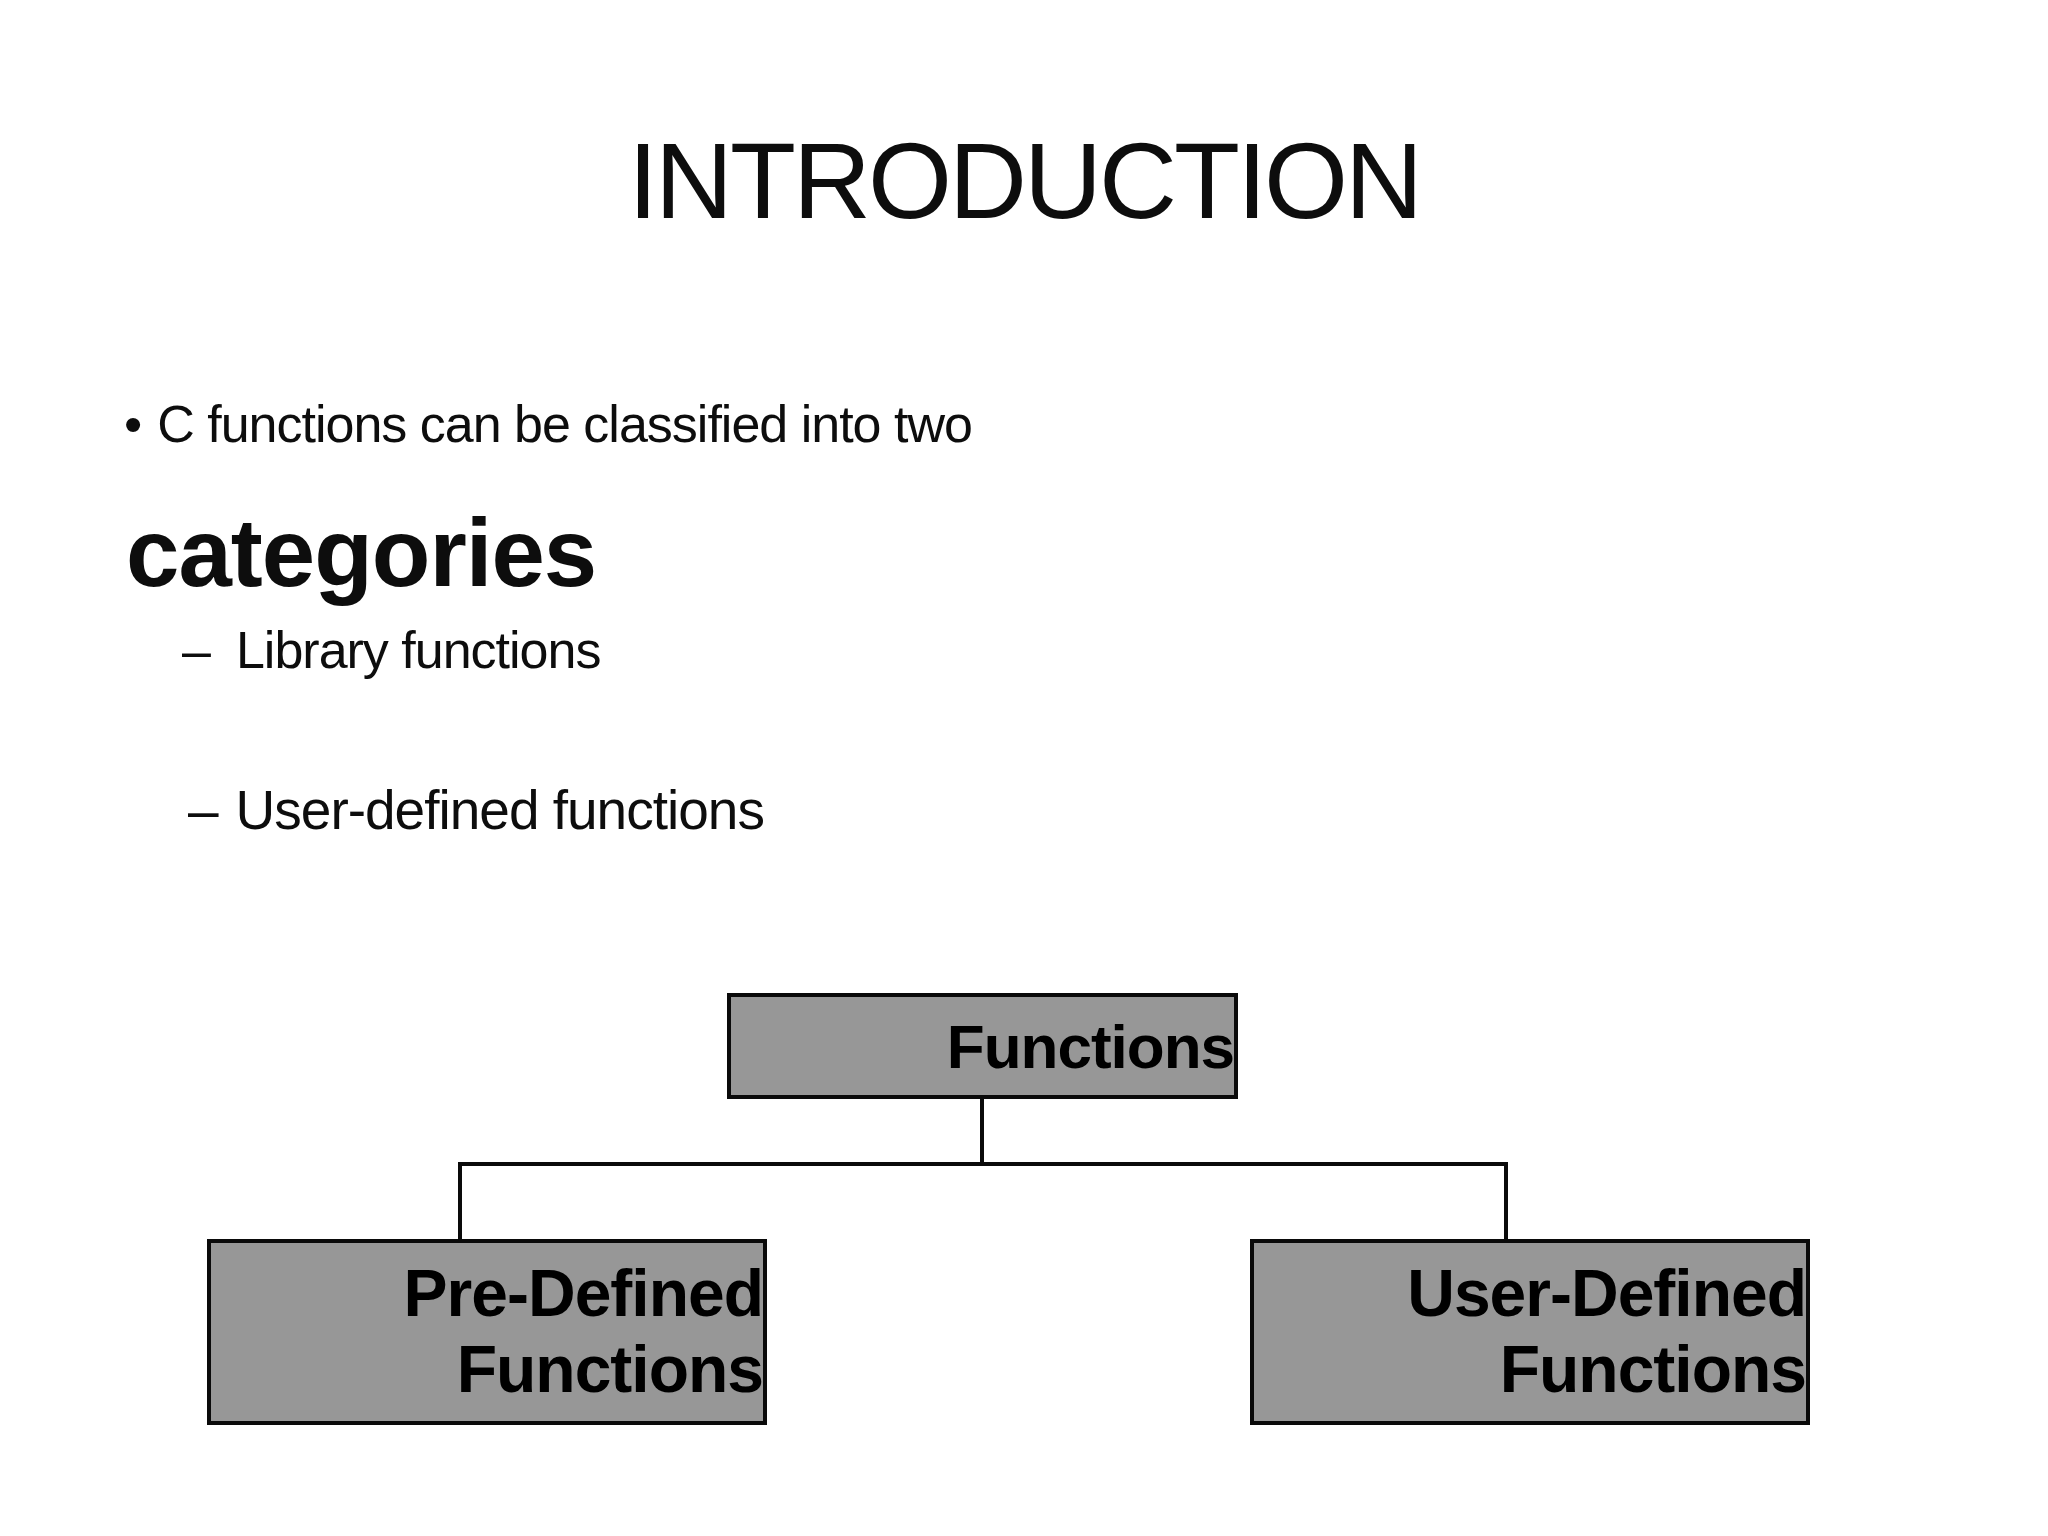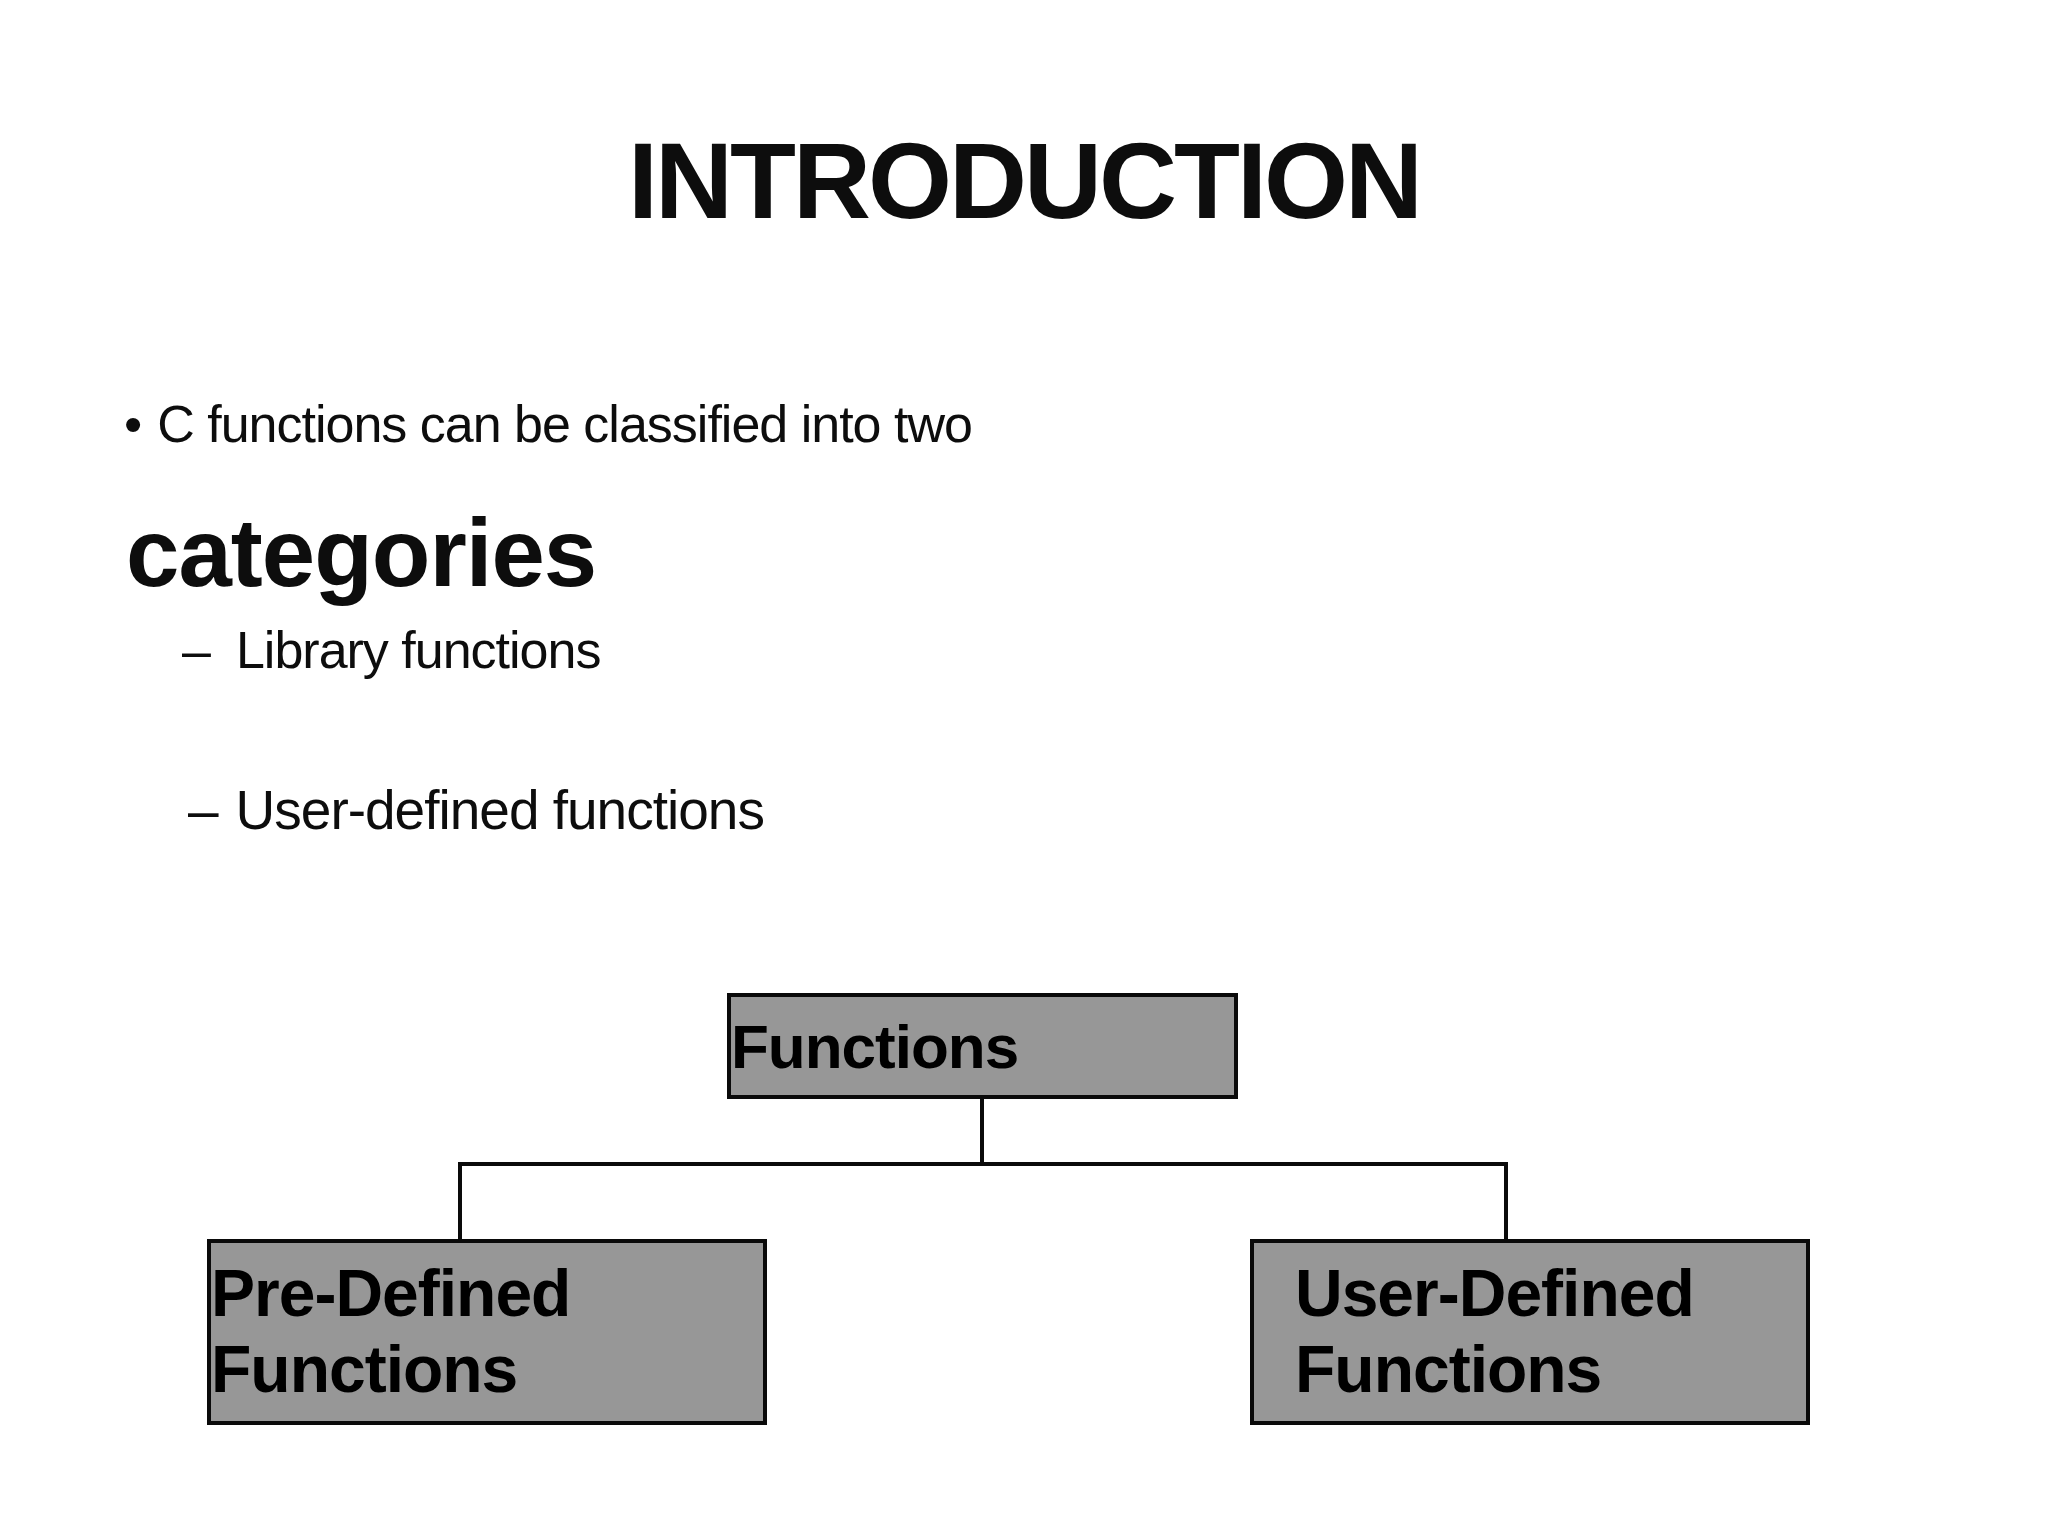--- a/index.html
+++ b/index.html
@@ -8,38 +8,38 @@
     width:2048px;height:1536px;
     background:#ffffff;
     font-family:"Liberation Sans",sans-serif;
     color:#0d0d0d;
     overflow:hidden;
   }
   
   .title{
     position:absolute;left:0;top:118px;width:100%;
     text-align:center;
-    font-size:108px;font-weight:700;letter-spacing:-3px;
+    font-size:108px;font-weight:400;letter-spacing:-3px;
     white-space:nowrap;
   }
   .line{position:absolute;white-space:nowrap;}
   .bullet-line1{left:124px;top:394px;font-size:52px;letter-spacing:-1px;}
   .bullet-line1 .marker{margin-right:16px;}
   .bullet-line2{left:126px;top:498px;font-size:96px;letter-spacing:-1px;font-weight:bold;}
   .sub1{left:182px;top:620px;font-size:52px;letter-spacing:-1px;}
   .sub1 .marker{margin-right:26px;}
   .sub2{left:188px;top:778px;font-size:55px;letter-spacing:-1px;}
   .sub2 .marker{margin-right:18px;}
   
   .node{
     position:absolute;box-sizing:border-box;
     background:var(--box-fill,#979797);
     border:4px solid var(--line-color,#0a0a0a);
     display:flex;flex-direction:column;
-    align-items:flex-start;justify-content:center;
+    align-items:flex-end;justify-content:center;
     font-weight:bold;text-align:center;
     color:var(--box-text,#000000);
     letter-spacing:-1px;
   }
   .node-root{left:727px;top:993px;width:511px;height:106px;font-size:62px;}
   .node-child{top:1239px;width:560px;height:186px;font-size:66px;line-height:1.15;}
   .node-left{left:207px;}
   .node-right{left:1250px;padding-left:41px;}
   .conn{position:absolute;background:var(--line-color,#0a0a0a);}
   .conn-v-root{left:980px;top:1096px;width:4px;height:70px;}

